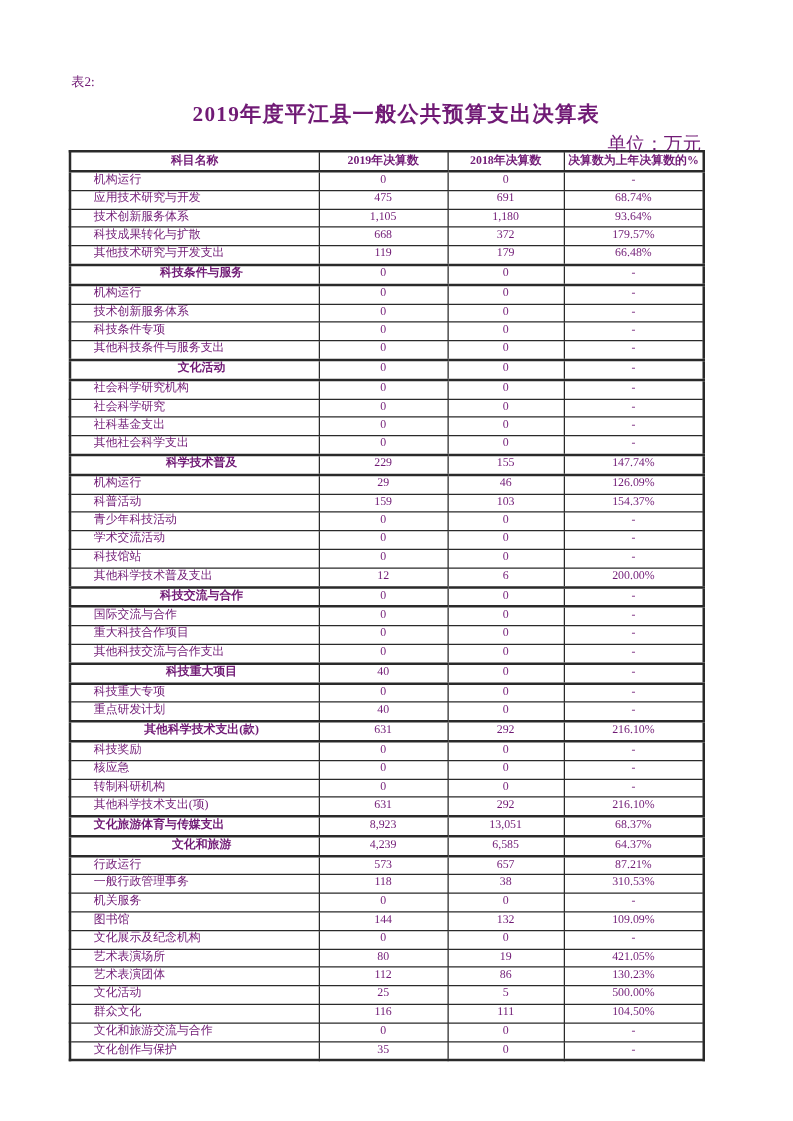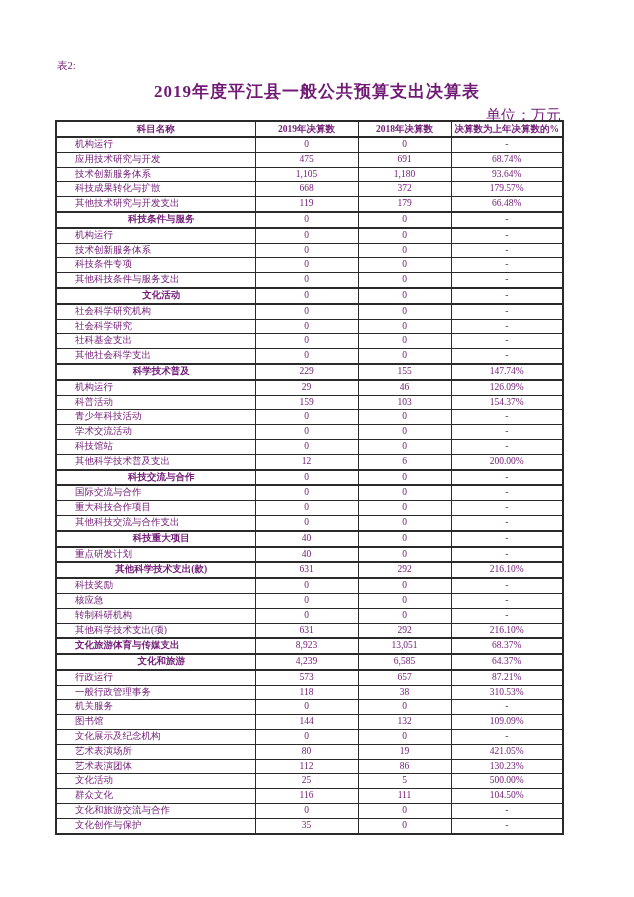--- a/index.html
+++ b/index.html
@@ -256,20 +256,26 @@
     <td class="c-num">0</td>
     <td class="c-num">-</td>
   </tr>
         <tr class="lvl1 sect">
     <td class="c-name">科技重大项目</td>
     <td class="c-num">40</td>
     <td class="c-num">0</td>
     <td class="c-num">-</td>
   </tr>
         <tr class="lvl2">
+    <td class="c-name">科技重大专项</td>
+    <td class="c-num">0</td>
+    <td class="c-num">0</td>
+    <td class="c-num">-</td>
+  </tr>
+        <tr class="lvl2">
     <td class="c-name">重点研发计划</td>
     <td class="c-num">40</td>
     <td class="c-num">0</td>
     <td class="c-num">-</td>
   </tr>
         <tr class="lvl1 sect">
     <td class="c-name">其他科学技术支出(款)</td>
     <td class="c-num">631</td>
     <td class="c-num">292</td>
     <td class="c-num">216.10%</td>

